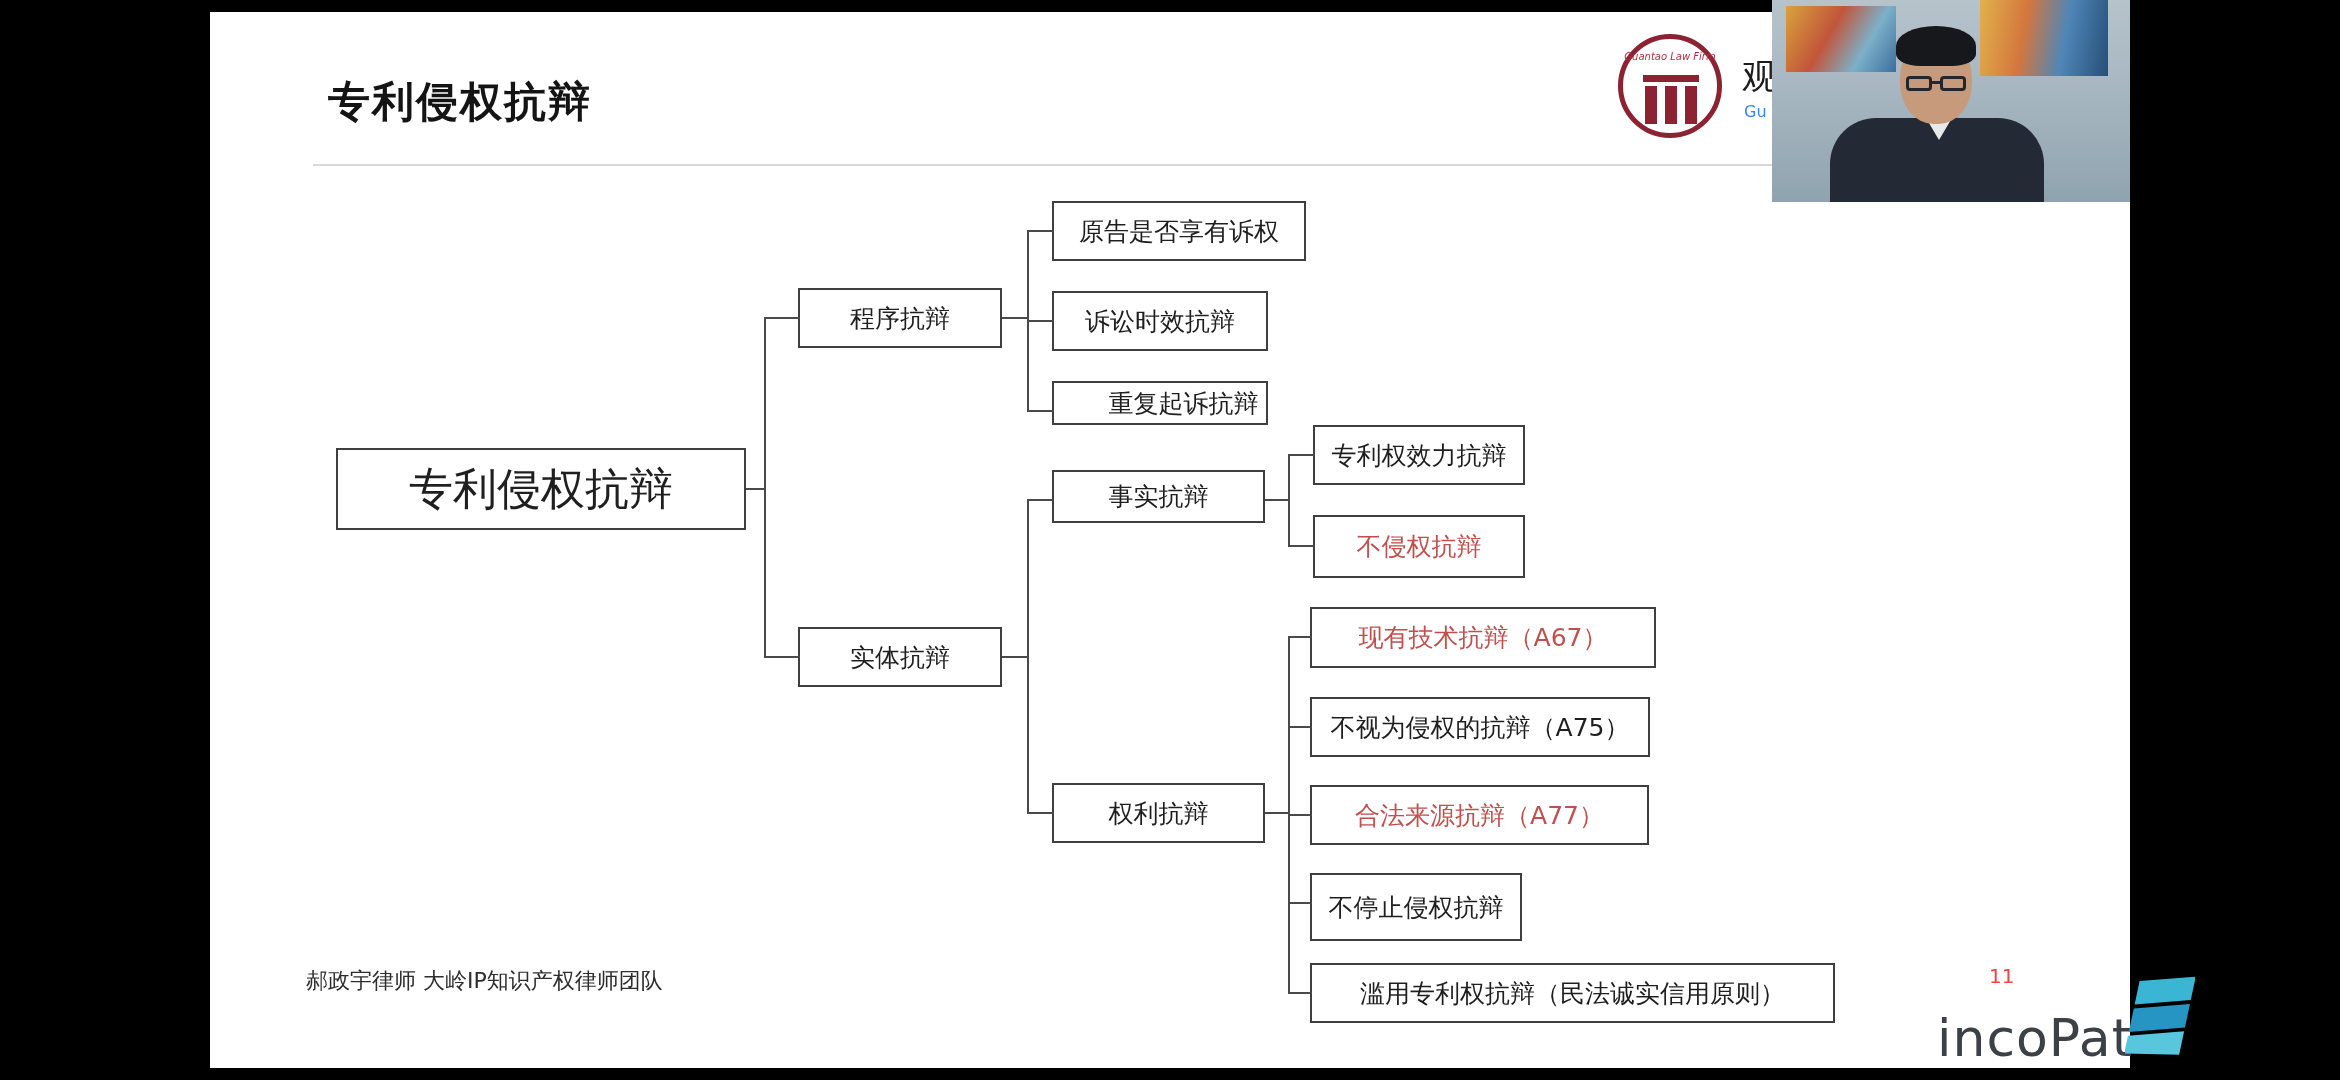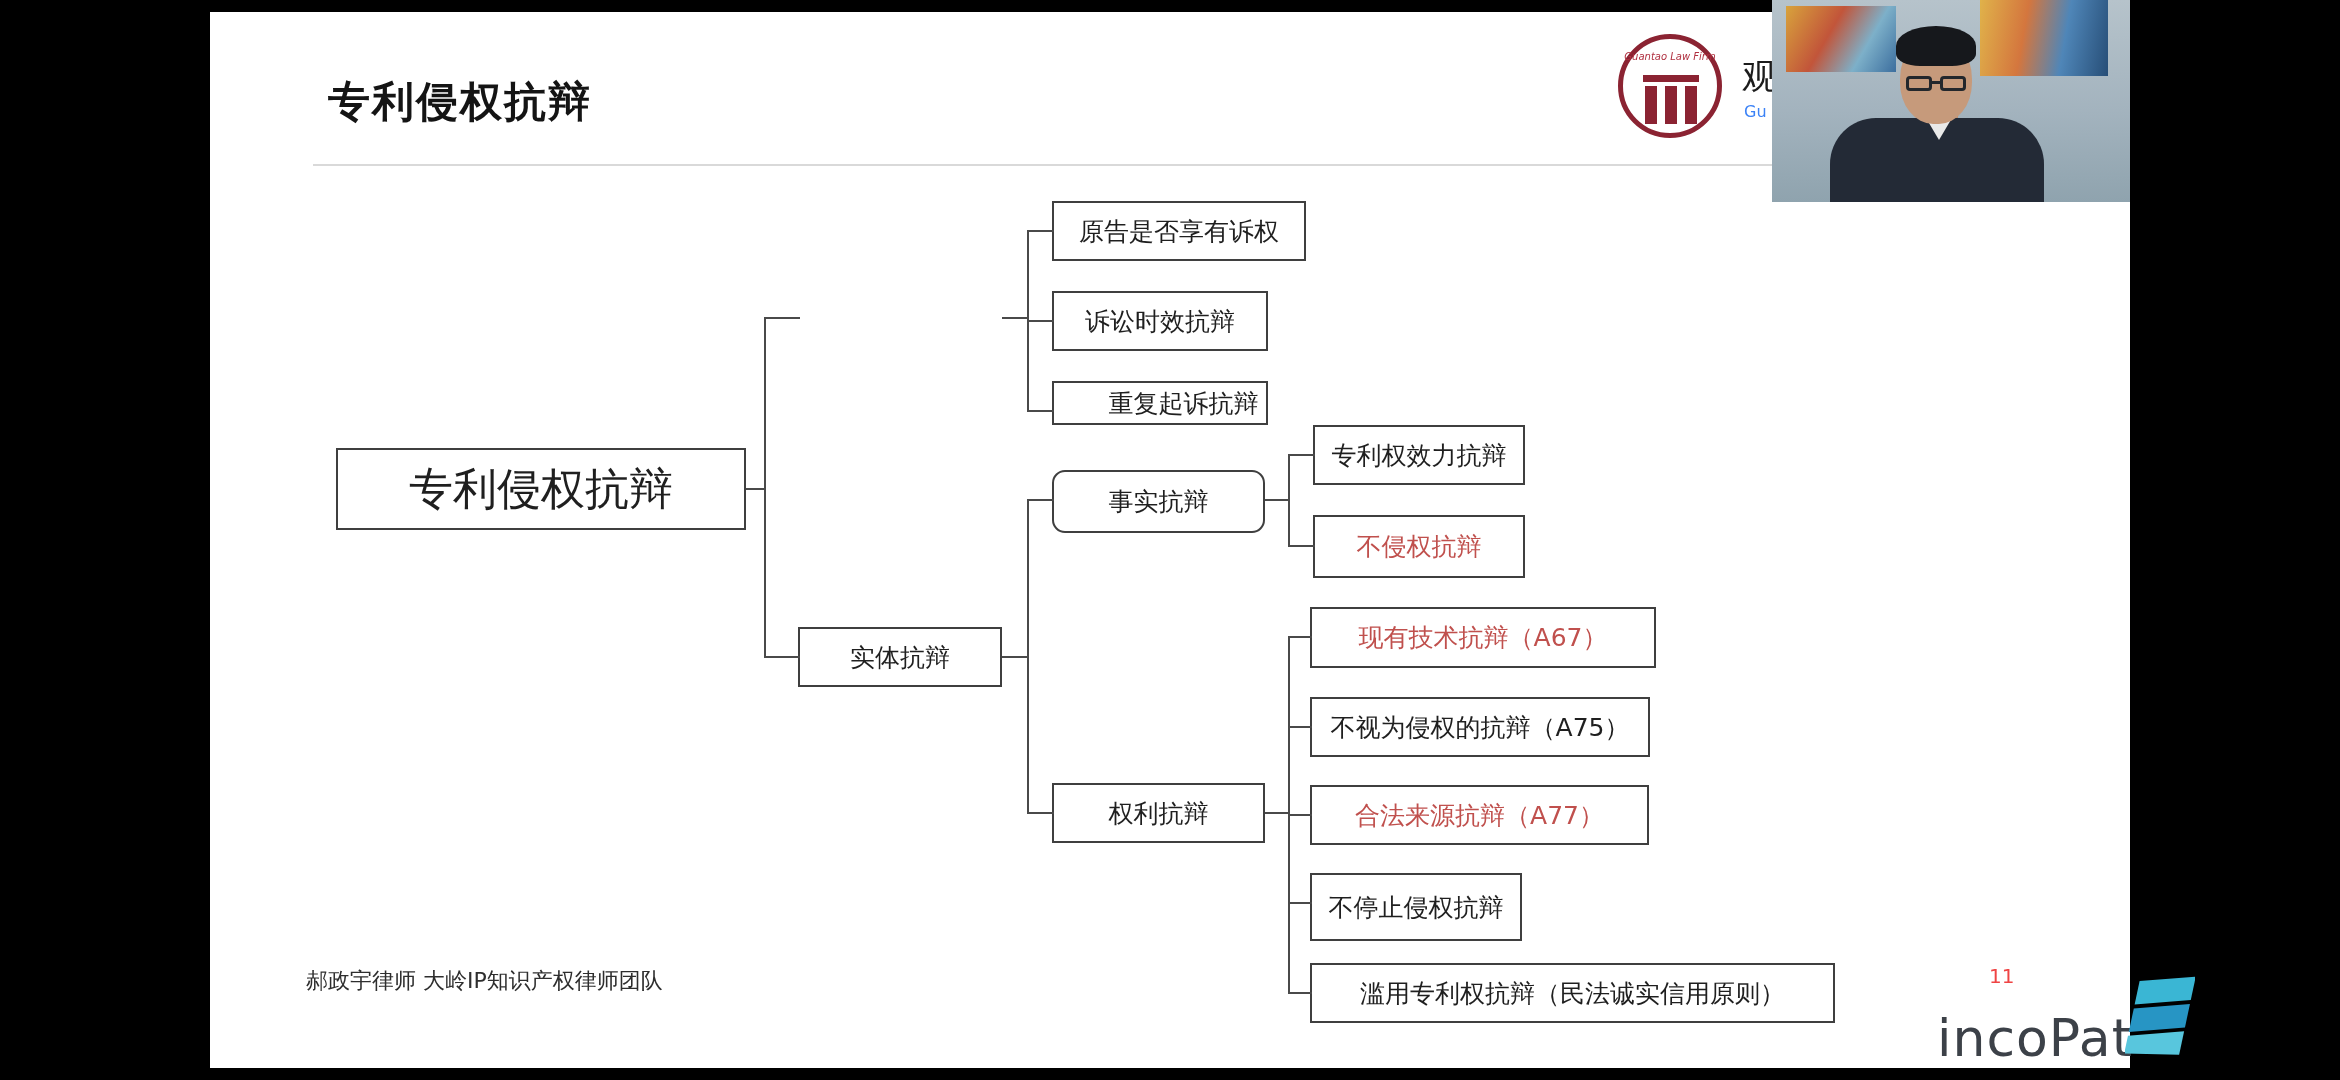--- a/index.html
+++ b/index.html
@@ -19,21 +19,21 @@
   
   .node{position:absolute;border:2px solid #3f3f3f;background:#fff;box-sizing:border-box;
         display:flex;align-items:center;justify-content:center;font-size:25px;color:#1f1f1f;white-space:nowrap;}
   .node.red{color:#c0504d;}
   .n-root{left:126px;top:436px;width:410px;height:82px;font-size:44px;}
   .n-proc{left:588px;top:276px;width:204px;height:60px;}
   .n-p1{left:842px;top:189px;width:254px;height:60px;}
   .n-p2{left:842px;top:279px;width:216px;height:60px;}
   .n-p3{left:842px;top:369px;width:216px;height:44px;padding-left:47px;}
   .n-subst{left:588px;top:615px;width:204px;height:60px;}
-  .n-fact{left:842px;top:458px;width:213px;height:63px;border-radius:13px;}
+  .n-fact{left:842px;top:458px;width:213px;height:53px;}
   .n-f1{left:1103px;top:413px;width:212px;height:60px;}
   .n-f2{left:1103px;top:503px;width:212px;height:63px;}
   .n-right{left:842px;top:771px;width:213px;height:60px;}
   .n-r1{left:1100px;top:595px;width:346px;height:61px;}
   .n-r2{left:1100px;top:685px;width:340px;height:60px;}
   .n-r3{left:1100px;top:773px;width:339px;height:60px;}
   .n-r4{left:1100px;top:861px;width:212px;height:68px;}
   .n-r5{left:1100px;top:951px;width:525px;height:60px;}
   .line{position:absolute;background:#4a4a4a;}
   
@@ -75,20 +75,21 @@
       <div class="gt-arc">Guantao Law Firm</div>
       <div class="gt-bar" style="left:20px;top:36px;width:56px;height:7px;"></div>
       <div class="gt-bar" style="left:22px;top:47px;width:12px;height:38px;"></div>
       <div class="gt-bar" style="left:42px;top:47px;width:12px;height:38px;"></div>
       <div class="gt-bar" style="left:62px;top:47px;width:12px;height:38px;"></div>
     </div>
     <div class="gt-cn">观韬</div>
     <div class="gt-latin">Gu</div>
 
     <div class="node n-root">专利侵权抗辩</div>
+    <div class="node n-proc">程序抗辩</div>
     <div class="node n-p1">原告是否享有诉权</div>
     <div class="node n-p2">诉讼时效抗辩</div>
     <div class="node n-p3">重复起诉抗辩</div>
     <div class="node n-subst">实体抗辩</div>
     <div class="node n-fact">事实抗辩</div>
     <div class="node n-f2 red">不侵权抗辩</div>
     <div class="node n-f1">专利权效力抗辩</div>
     <div class="node n-right">权利抗辩</div>
     <div class="node n-r1 red">现有技术抗辩（A67）</div>
     <div class="node n-r2">不视为侵权的抗辩（A75）</div>

